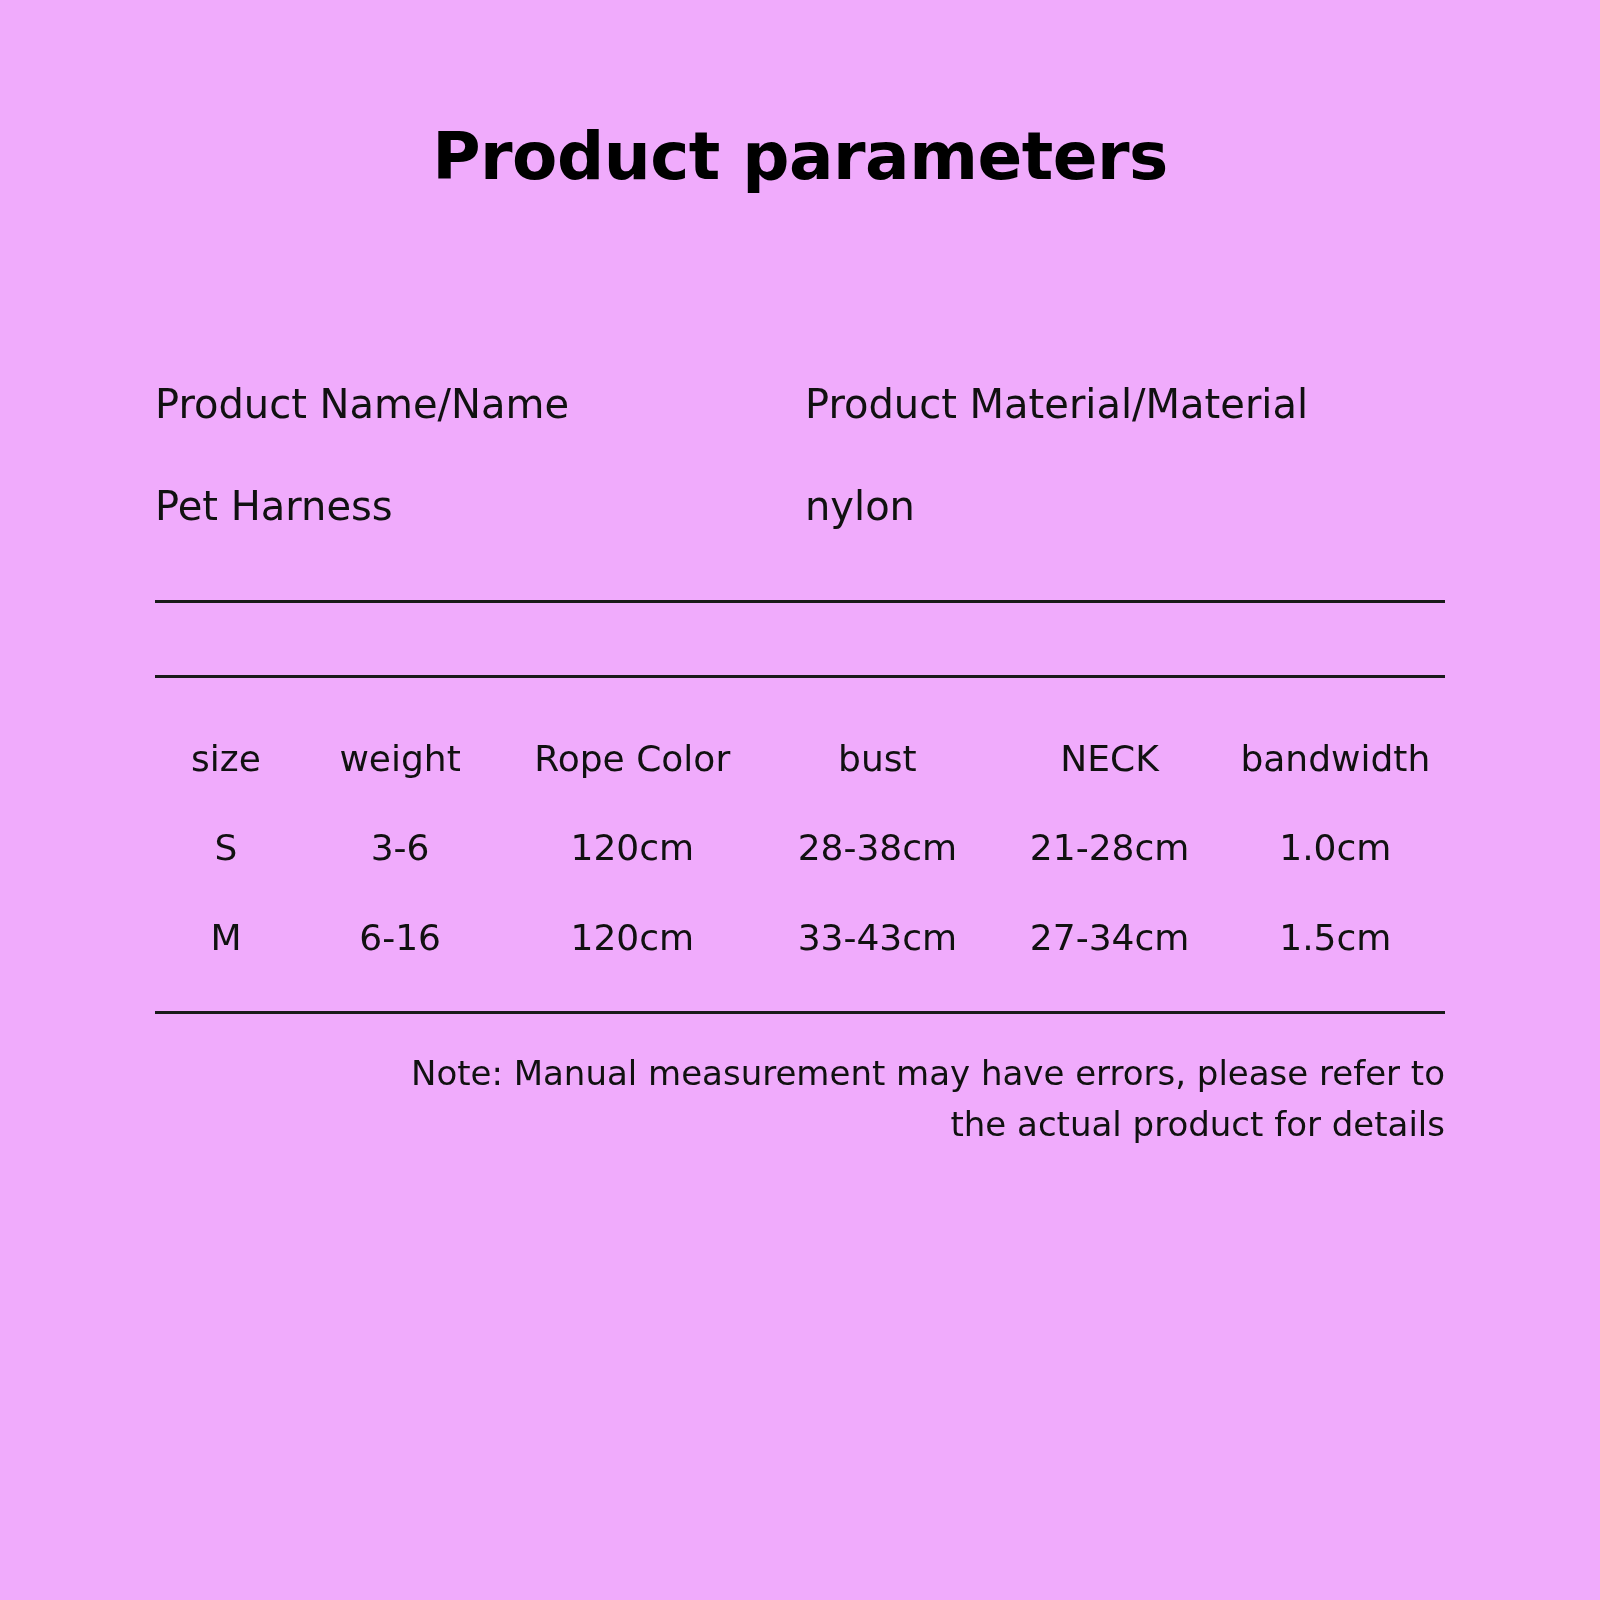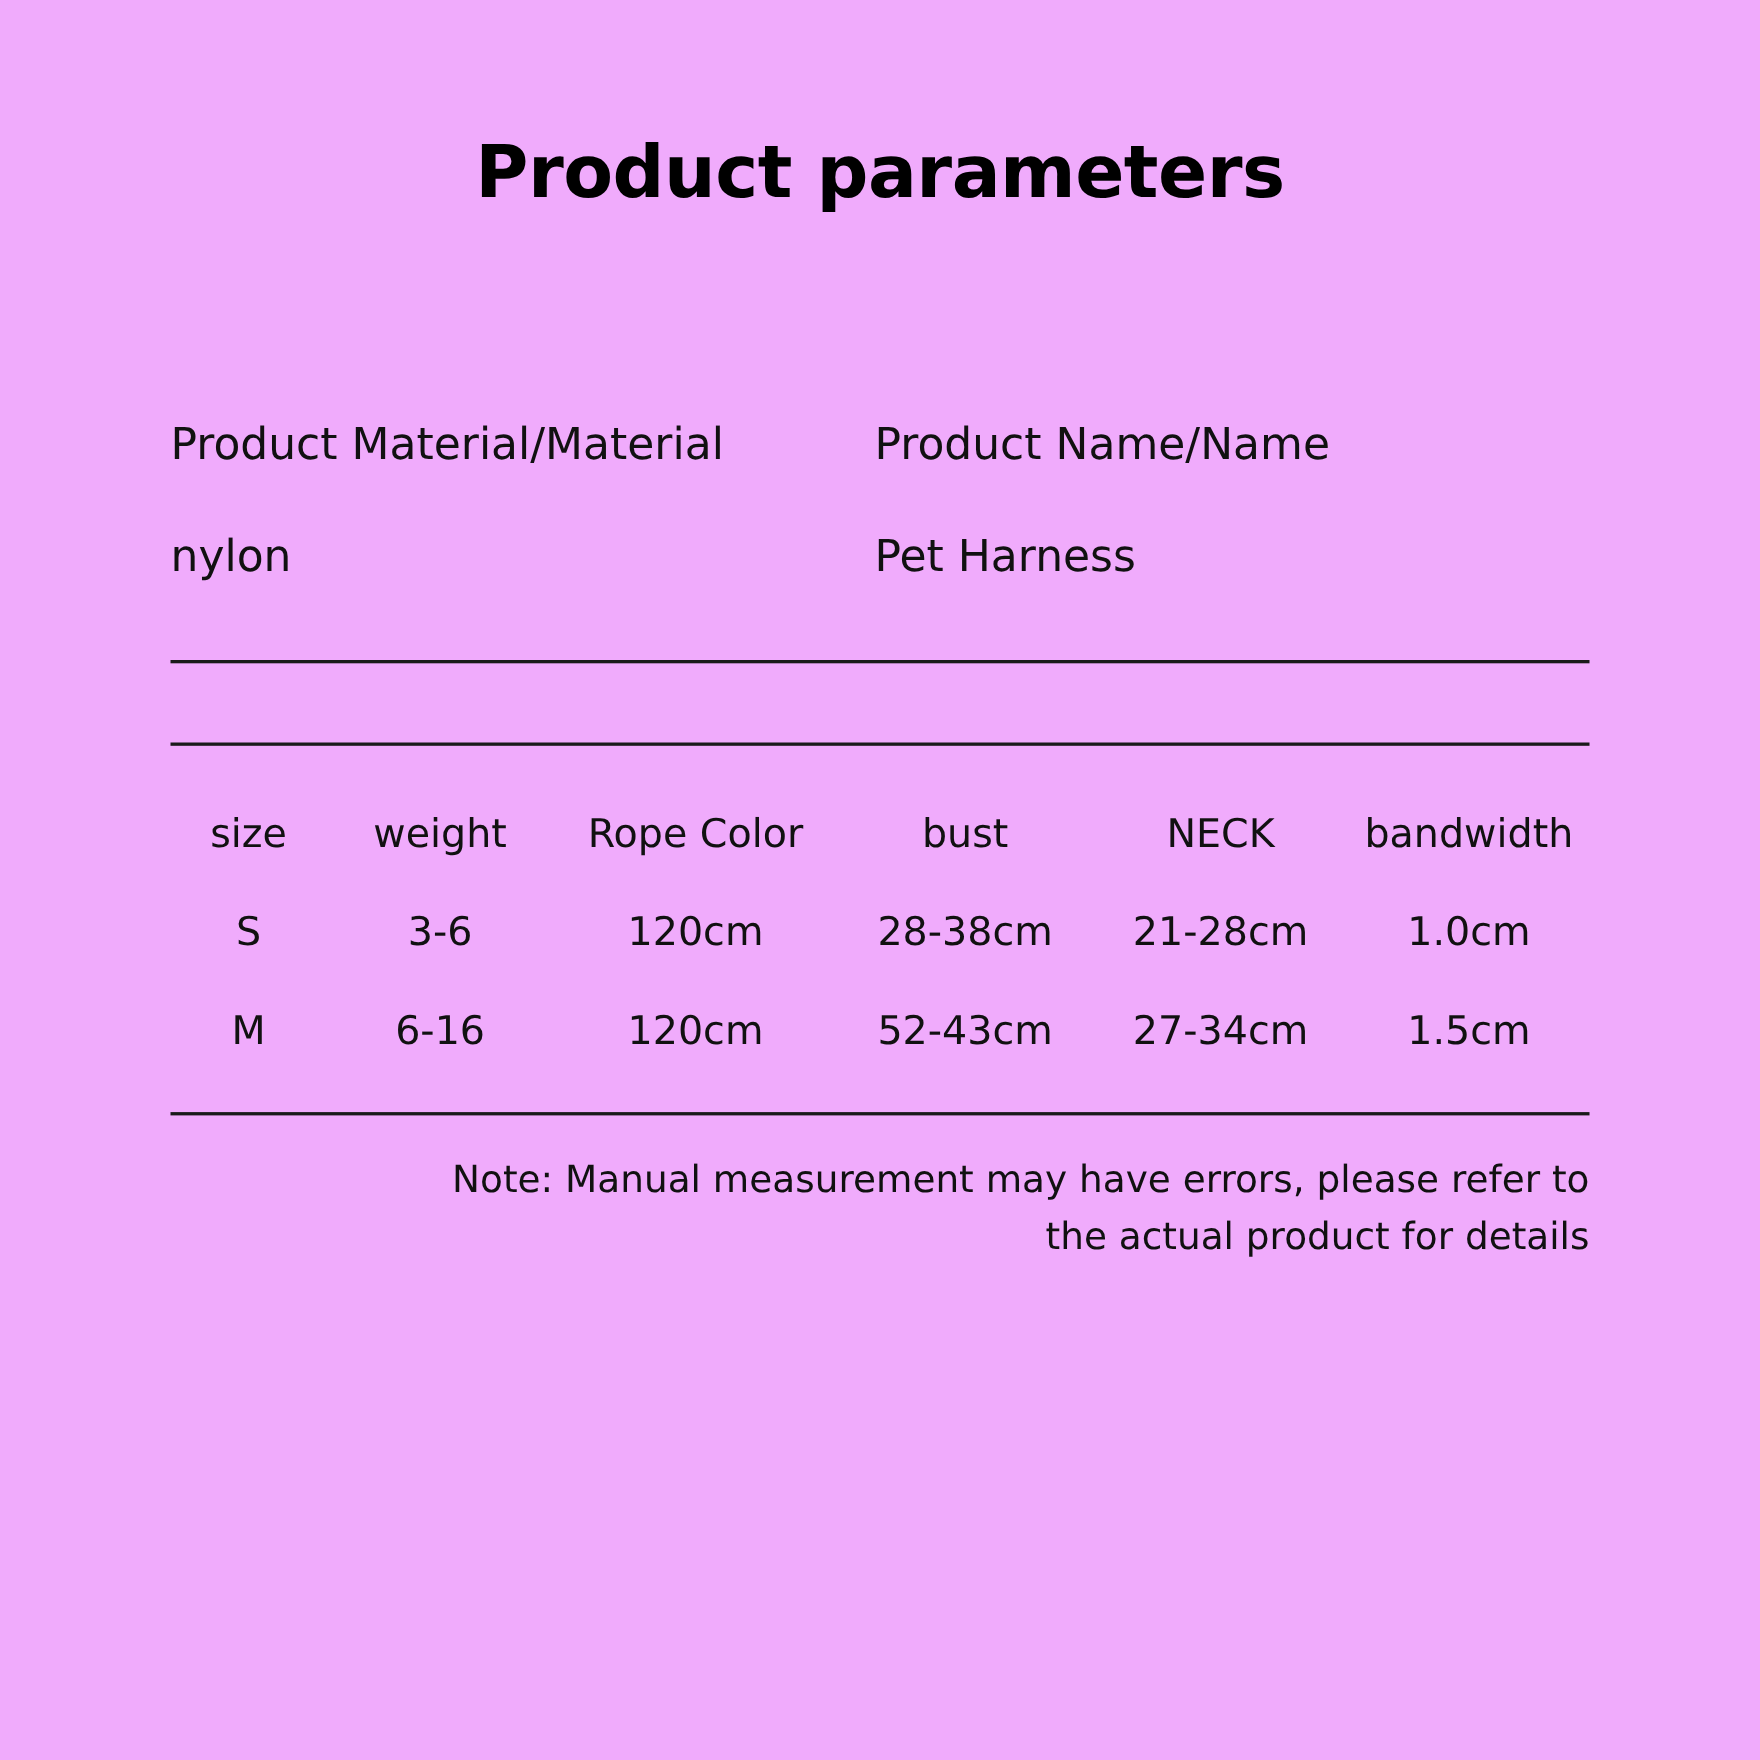--- a/index.html
+++ b/index.html
@@ -112,27 +112,27 @@
 </head>
 <body>
 
 <div class="page">
 
   <div class="title">Product parameters</div>
 
   <div class="spec-block">
 
     <div class="spec-group group-1">
+      <div class="spec-col left">
+        <div class="spec-label">Product Name/Name</div>
+        <div class="spec-value">Pet Harness</div>
+      </div>
       <div class="spec-col right">
         <div class="spec-label">Product Material/Material</div>
         <div class="spec-value">nylon</div>
-      </div>
-      <div class="spec-col left">
-        <div class="spec-label">Product Name/Name</div>
-        <div class="spec-value">Pet Harness</div>
       </div>
     </div>
 
     <hr class="divider divider-1">
 
 
     <hr class="divider divider-2">
 
     <table class="size-table">
       <thead>
@@ -151,21 +151,21 @@
           <td class="c-weight">3-6</td>
           <td class="c-rope">120cm</td>
           <td class="c-bust">28-38cm</td>
           <td class="c-neck">21-28cm</td>
           <td class="c-band">1.0cm</td>
         </tr>
         <tr>
           <td class="c-size">M</td>
           <td class="c-weight">6-16</td>
           <td class="c-rope">120cm</td>
-          <td class="c-bust">52-43cm</td>
+          <td class="c-bust">33-43cm</td>
           <td class="c-neck">27-34cm</td>
           <td class="c-band">1.5cm</td>
         </tr>
       </tbody>
     </table>
 
     <hr class="divider divider-3">
 
     <div class="note">
       <div>Note: Manual measurement may have errors, please refer to</div>

